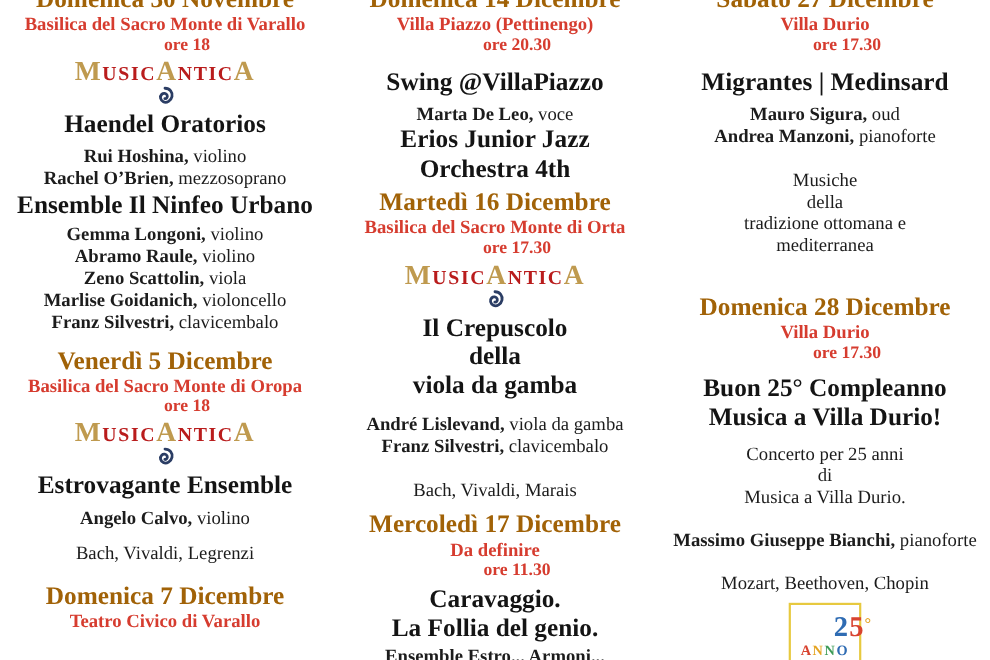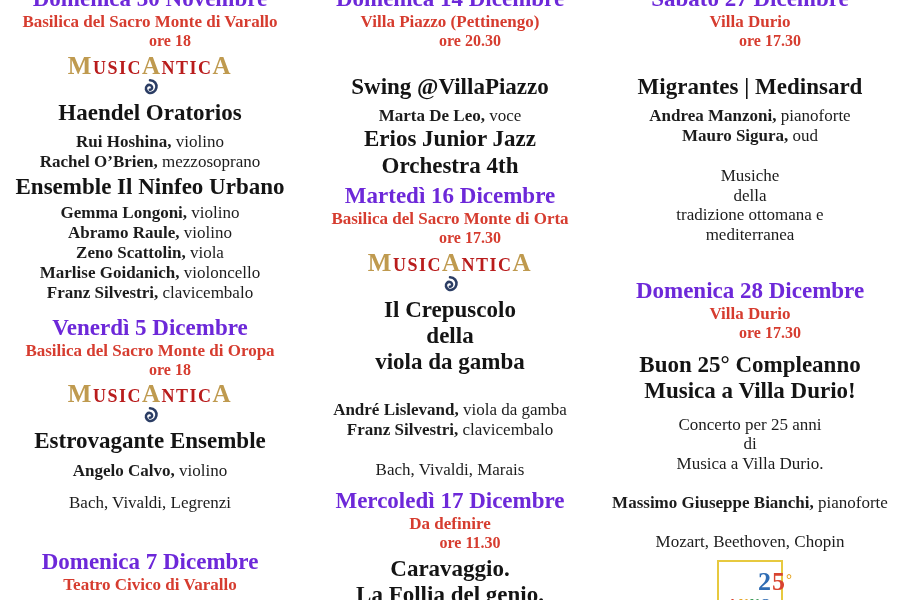--- a/index.html
+++ b/index.html
@@ -1,41 +1,41 @@
 <!DOCTYPE html>
 <html><head>
 <meta charset="utf-8">
 <style>
   * { margin:0; padding:0; box-sizing:border-box; }
   html,body { width:900px; height:600px; overflow:hidden; background:#fff; }
   body { font-family:"Liberation Serif","DejaVu Serif",serif; color:#1c1c1c; }
   .page { display:flex; width:900px; height:600px; overflow:hidden; }
   .col { flex:0 0 300px; width:300px; text-align:center; }
-  .date { color:#6d28d9; font-size:23px; font-weight:700; line-height:1.13; }
+  .date { color:#a16207; font-size:23px; font-weight:700; line-height:1.13; }
   .first-date { margin-top:-14px; }
   .venue { color:#d63c2f; font-size:17px; font-weight:700; line-height:1.18; }
   .time { color:#d63c2f; font-size:16px; font-weight:700; line-height:1.1;padding-left:40px; }
   .title { font-size:23px; font-weight:700; line-height:1.15; color:#141414; }
   .performer { font-size:17px; line-height:1.18; }
   .performer b { font-weight:700; }
   .note { font-size:17px; line-height:1.15; }
   .program { font-size:17px; line-height:1.2; }
   .logo { padding-top:3px; }
   .logo-row { display:flex; align-items:baseline; justify-content:center; font-weight:700; letter-spacing:1.5px; line-height:1; }
   .logo-cap { font-size:25px; color:#bf9a4f; }
   .logo-sm { font-size:18px; color:#b91c1c; }
   .spiral { display:block; margin:0 auto; }
   .badge { width:66px; height:74px; border:2px solid #e7c93f; margin:8px auto 0; padding-top:7px; background:#fff; }
   .badge-num { font-size:26px; font-weight:700; line-height:1; letter-spacing:1px;padding-left:39px; }
   .c-blue { color:#2f6cb3; } .c-red { color:#d8432f; } .c-org { color:#e5a422; } .c-grn { color:#3d9b57; }
   .badge-deg { font-size:15px; vertical-align:6px; }
   .badge-word { font-size:13px; font-weight:700; letter-spacing:1.5px; line-height:1.25; }
-  .mt2{margin-top:2px}.mt4{margin-top:4px}.mt6{margin-top:6px}.mt8{margin-top:24px}
+  .mt2{margin-top:2px}.mt4{margin-top:4px}.mt6{margin-top:6px}.mt8{margin-top:12px}
   .mt10{margin-top:10px}.mt12{margin-top:12px}.mt18{margin-top:18px}
-  .mt20{margin-top:20px}.mt24{margin-top:8px}.mt28{margin-top:36px}.mt34{margin-top:34px}
+  .mt20{margin-top:20px}.mt24{margin-top:8px}.mt28{margin-top:16px}.mt34{margin-top:34px}
 </style>
 </head>
 <body>
 
 <div class="page">
 
   <div class="col">
     <div class="date first-date">Domenica 30 Novembre</div>
     <div class="venue">Basilica del Sacro Monte di Varallo</div>
     <div class="time">ore 18</div>
@@ -149,22 +149,22 @@
   </div>
 
   <div class="col">
     <div class="date first-date">Sabato 27 Dicembre</div>
     <div class="venue">Villa Durio</div>
     <div class="time">ore 17.30</div>
 
     <div class="title mt8">Migrantes | Medinsard</div>
 
     <div class="mt6">
+      <div class="performer"><b>Mauro Sigura,</b> <span>oud</span></div>
       <div class="performer"><b>Andrea Manzoni,</b> <span>pianoforte</span></div>
-      <div class="performer"><b>Mauro Sigura,</b> <span>oud</span></div>
     </div>
 
     <div class="mt20">
       <div class="note">Musiche</div>
       <div class="note">della</div>
       <div class="note">tradizione ottomana e</div>
       <div class="note">mediterranea</div>
     </div>
 
     <div class="date mt34">Domenica 28 Dicembre</div>

